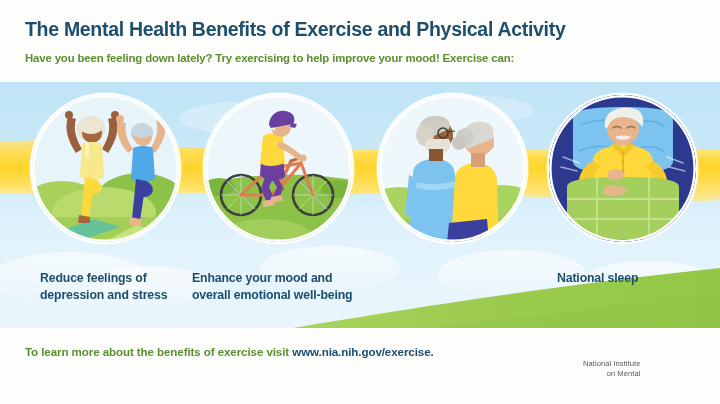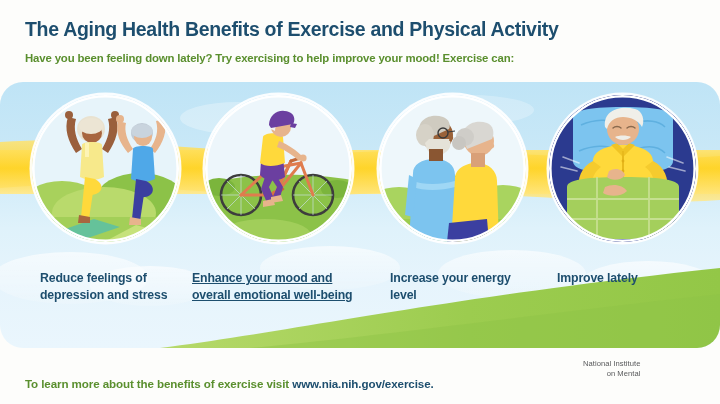--- a/index.html
+++ b/index.html
@@ -56,21 +56,20 @@
 
   
   .scene {
     position: absolute;
     left: 0;
     top: 82px;
     width: 720px;
     height: 266px;
     overflow: hidden;
     background: linear-gradient(180deg, #bfe4f6 0%, #c9e8f7 26%, #dff2fb 55%, #e6f4fc 75%, #eaf6fd 100%);
-    border-radius: 23px;
   }
   .scene svg { position: absolute; left: 0; top: 0; display: block; }
 
   
   .circle {
     position: absolute;
     border-radius: 50%;
     overflow: hidden;
     box-shadow: 0 0 0 2.5px rgba(255,255,255,0.92);
   }
@@ -84,29 +83,29 @@
   .caption {
     position: absolute;
     color: #1d4e6e;
     font-size: 12.3px;
     font-weight: bold;
     line-height: 16.5px;
     letter-spacing: -0.15px;
     z-index: 5;
   }
   .cap1 { left: 40px;  top: 188px; width: 150px; }
-  .cap2 { left: 192px; top: 188px; width: 180px; text-decoration: underline; }
+  .cap2 { left: 192px; top: 188px; width: 180px; }
   .cap3 { left: 390px; top: 188px; width: 150px; }
   .cap4 { left: 557px; top: 188px; width: 160px; }
 
   
   .footer {
     position: absolute;
     left: 0;
-    top: 360px;
+    top: 328px;
     width: 720px;
     height: 40px;
     background: #fdfdfb;
     z-index: 8;
   }
   .footer-text {
     position: absolute;
     left: 25px;
     top: 17px;
     font-size: 11.6px;
@@ -419,26 +418,25 @@
             <line x1="118" y1="62" x2="134" y2="68"></line>
             <line x1="120" y1="72" x2="136" y2="76"></line>
           </g>
         </g>
         <circle cx="73.5" cy="73.5" r="72.2" fill="none" stroke="#ffffff" stroke-width="2.6"></circle>
       </svg>
     </div>
 
     <div class="caption cap1">Reduce feelings of depression and stress</div>
     <div class="caption cap2">Enhance your mood and overall emotional well-being</div>
-    <div class="caption cap3">Increase your energy level</div>
-    <div class="caption cap4">Improve lately</div>
+    <div class="caption cap4">National sleep</div>
   </div>
 
   <div class="header">
-    <div class="title">The Aging Health Benefits of Exercise and Physical Activity</div>
+    <div class="title">The Mental Health Benefits of Exercise and Physical Activity</div>
     <div class="subtitle">Have you been feeling down lately? Try exercising to help improve your mood! Exercise can:</div>
   </div>
 
   <div class="footer">
     <div class="footer-text"><span>To learn more about the benefits of exercise visit </span><span class="footer-url">www.nia.nih.gov/exercise.</span></div>
   </div>
 
   <div class="nih-logo">
     <div class="nih-words">
       <div>National Institute</div>

